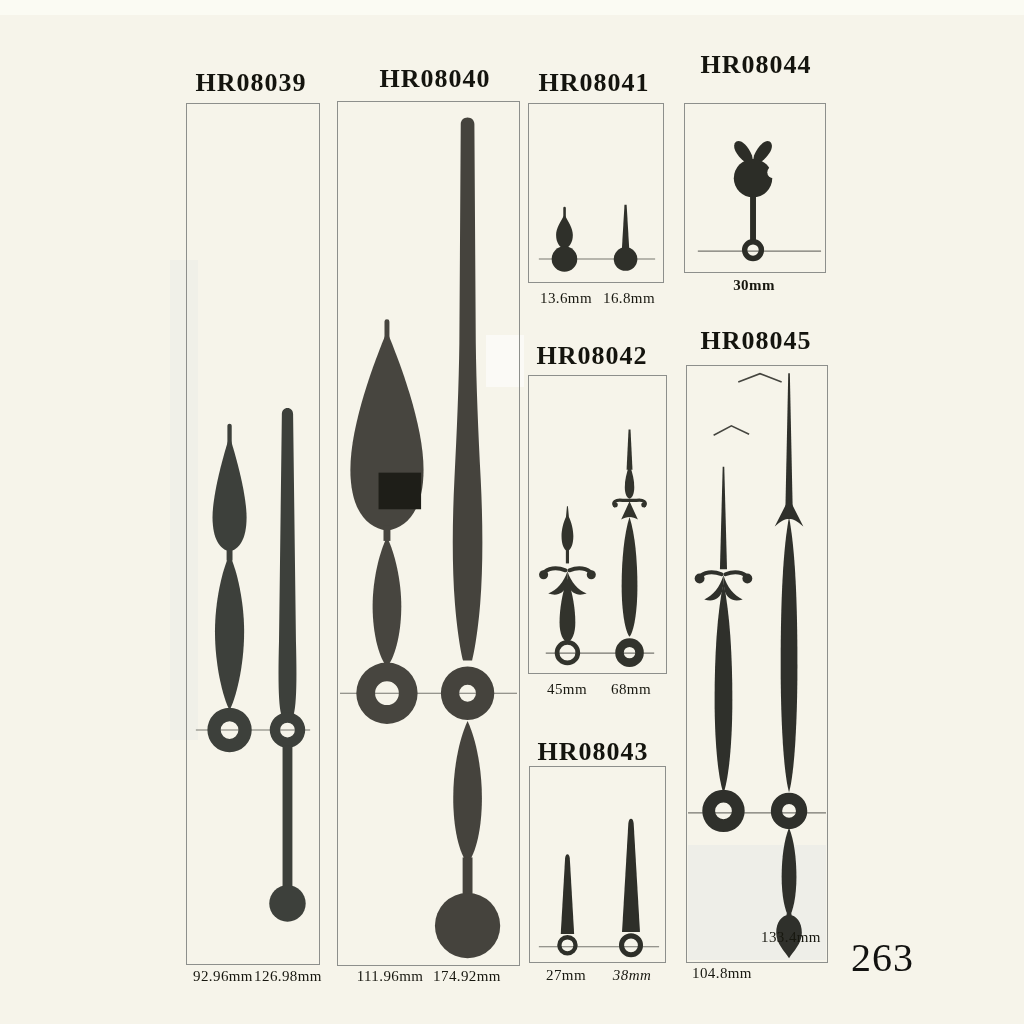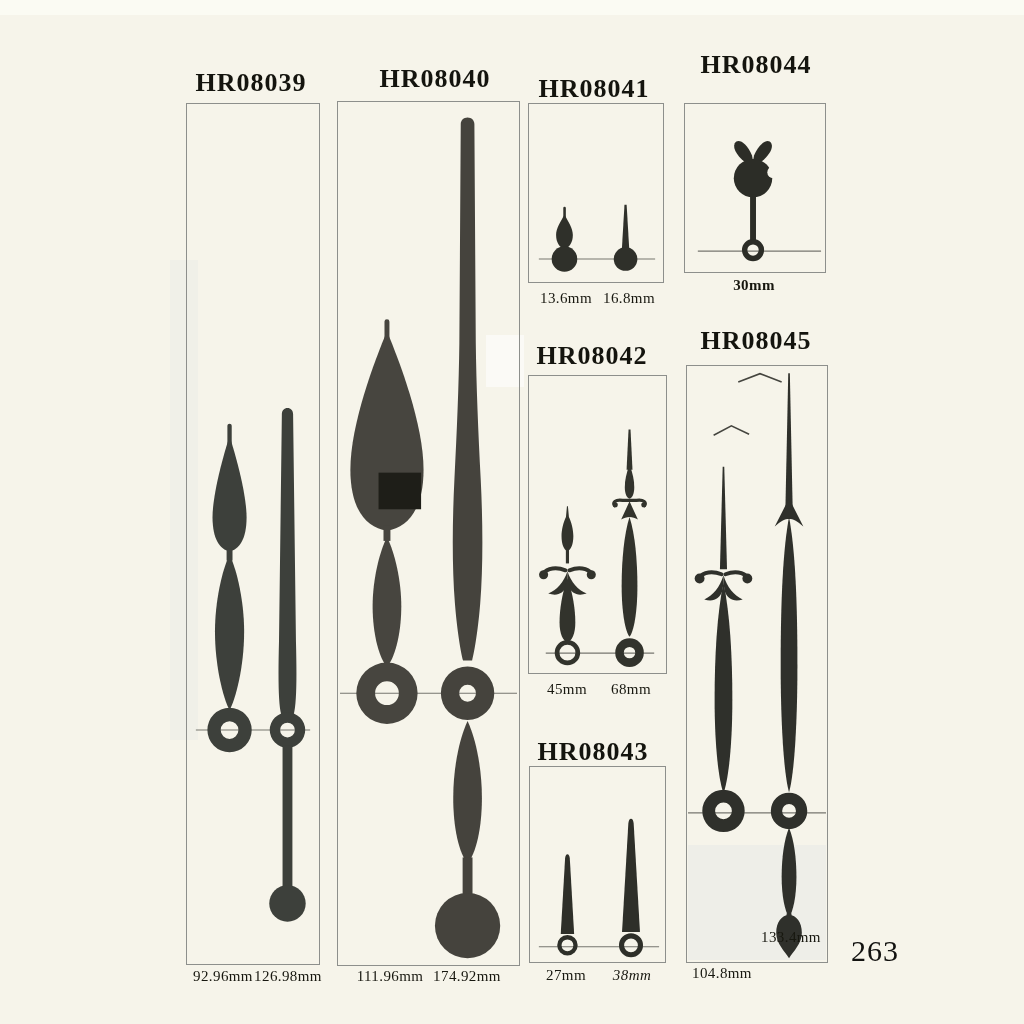--- a/index.html
+++ b/index.html
@@ -16,21 +16,21 @@
   .panel-box{
     position:absolute;border:1px solid #8d8f8c;box-sizing:border-box;
   }
   .panel-box svg{position:absolute;left:0;top:0;width:100%;height:100%;display:block;}
   .dim{
     position:absolute;transform:translateX(-50%);
     font-size:15px;color:#17170f;letter-spacing:.4px;white-space:nowrap;
   }
   .page-number{
     position:absolute;left:851px;top:934px;
-    font-size:30px;color:#121210;letter-spacing:1px;
+    font-size:40px;color:#121210;letter-spacing:1px;
   }
   .baseline{stroke:#76766f;stroke-width:1.2;}
   .curl{fill:none;stroke-linecap:round;}
 </style>
 </head>
 <body>
 
 <div class="scan-strip" style="left:0;top:0;width:1024px;height:15px;background:rgba(253,253,247,.7);"></div>
 <div class="scan-strip" style="left:170px;top:260px;width:28px;height:480px;background:rgba(190,206,220,.10);"></div>
 <div class="scan-strip" style="left:688px;top:845px;width:138px;height:115px;background:rgba(192,208,222,.14);"></div>
@@ -75,21 +75,21 @@
       <path fill-rule="evenodd" d="M104 594 a27 27 0 1 0 54 0 a27 27 0 1 0 -54 0 Z M122.5 594 a8.5 8.5 0 1 0 17 0 a8.5 8.5 0 1 0 -17 0 Z"></path>
       <path d="M131 622 C139.5 640 145.5 670 145.5 700 C145.5 731 139.5 756 131 766 C122.5 756 116.5 731 116.5 700 C116.5 670 122.5 640 131 622 Z"></path>
       <rect x="126" y="760" width="10" height="40"></rect>
       <circle cx="131" cy="829" r="33"></circle>
     </g>
   </svg>
 </div>
 <div class="dim" style="left:390px;top:968px;">111.96mm</div>
 <div class="dim" style="left:467px;top:968px;">174.92mm</div>
 
-<div class="panel-title" style="left:594px;top:68px;margin-top:6px;">HR08041</div>
+<div class="panel-title" style="left:594px;top:68px;">HR08041</div>
 <div class="panel-box" style="left:528px;top:103px;width:136px;height:180px;">
   <svg viewBox="0 0 136 180">
     <line class="baseline" x1="10" y1="157" x2="128" y2="157"></line>
     <g fill="#2f302a">
       <rect x="34.8" y="104" width="2.6" height="16" rx="1.3"></rect>
       <path d="M36 112 C40 119 44.5 126 44.5 132.5 C44.5 140 41 145.5 36 146.5 C31 145.5 27.5 140 27.5 132.5 C27.5 126 32 119 36 112 Z"></path>
       <rect x="34" y="144" width="4" height="6"></rect>
       <circle cx="36" cy="157" r="13"></circle>
     </g>
     <g fill="#2f302a">

